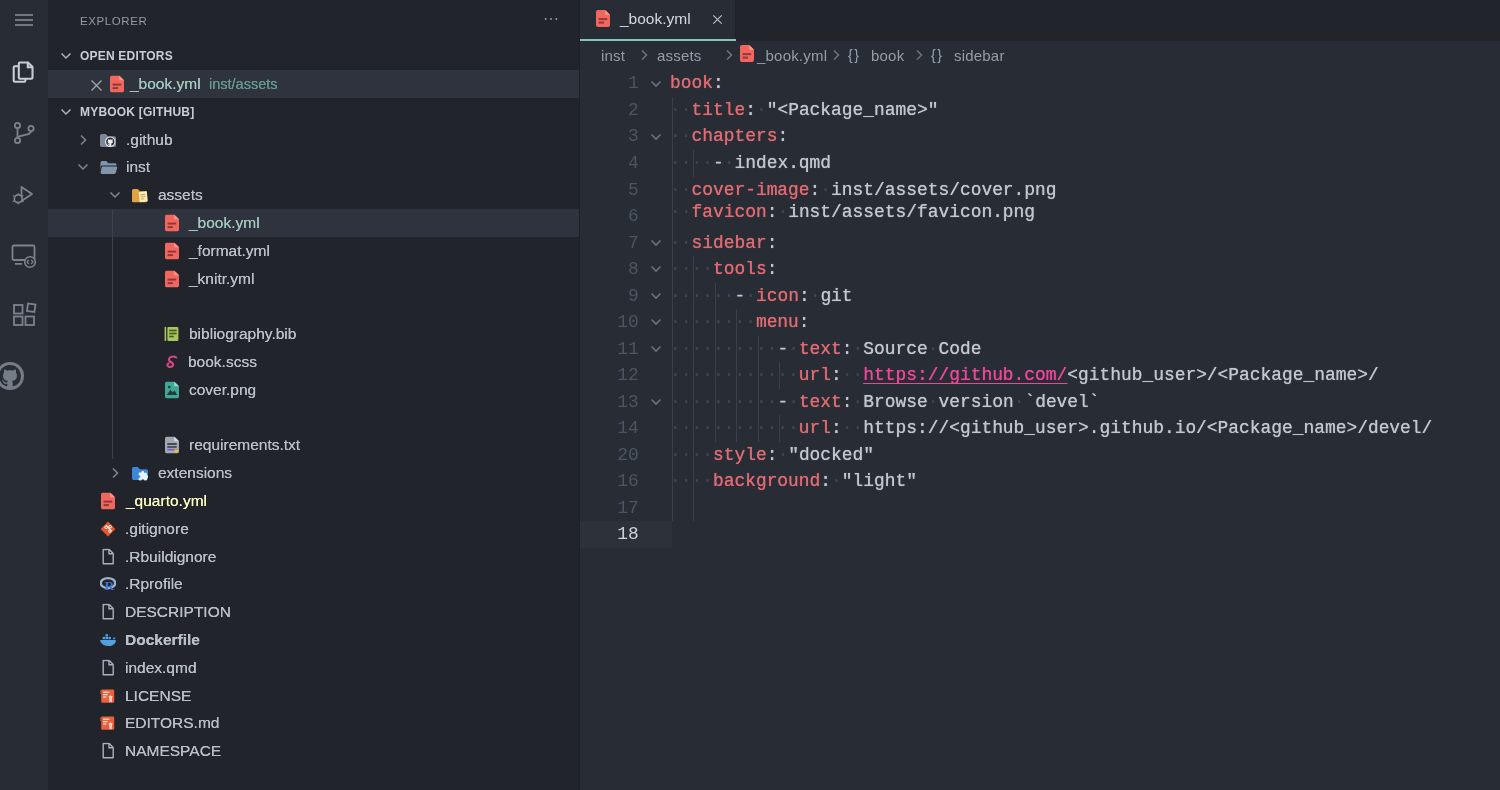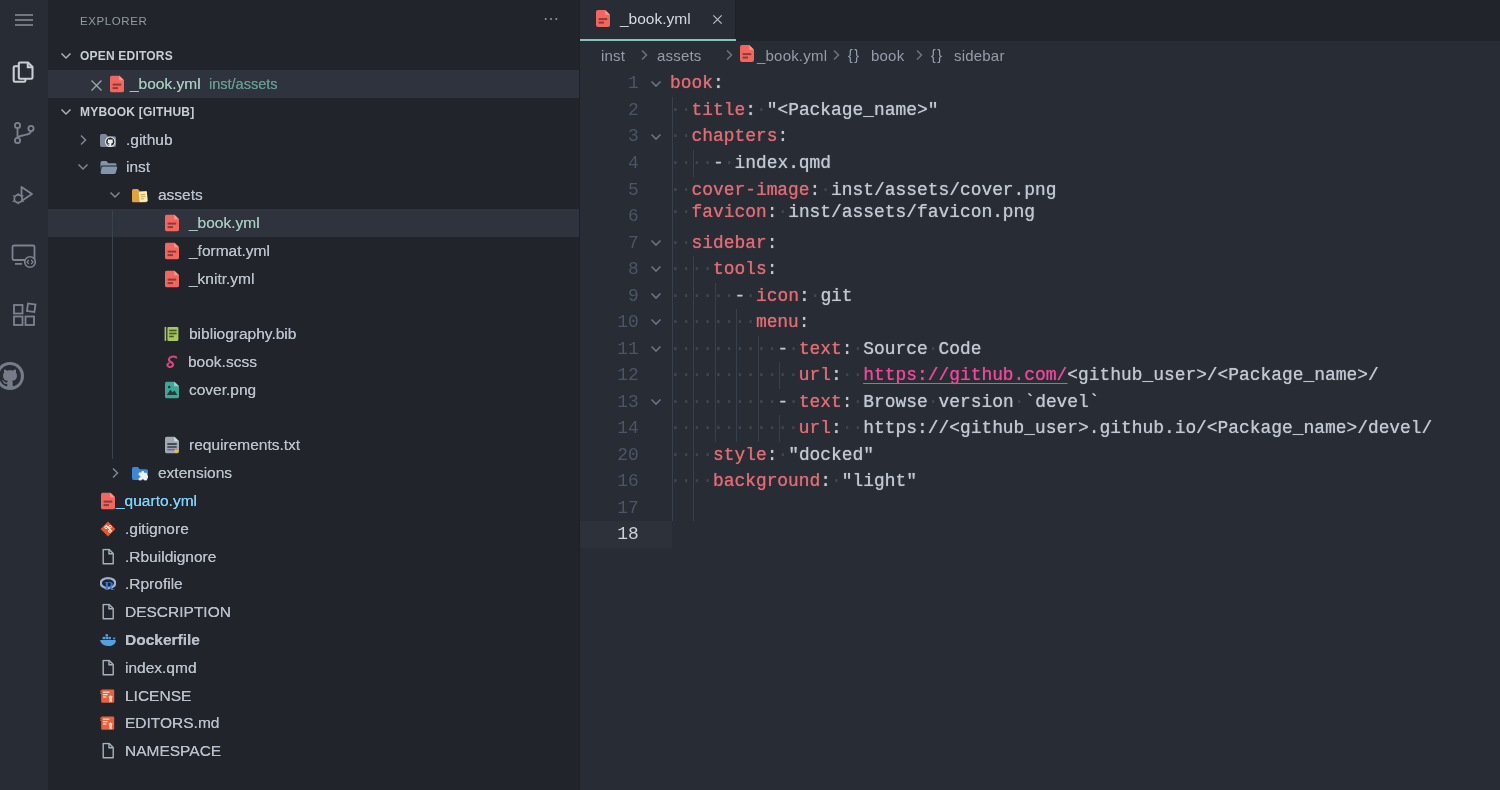--- a/index.html
+++ b/index.html
@@ -220,21 +220,21 @@
       </div>
 <div class="trow" style="top:487.2px;height:27.8px;">
         <span class="ticon" style="left:53px">
           <svg width="14" height="17" viewBox="0 0 14 17">
             <path d="M2 0h7.2L14 4.8V15a2 2 0 0 1-2 2H2a2 2 0 0 1-2-2V2a2 2 0 0 1 2-2z" fill="#f1675f"></path>
             <path d="M9.2 0 14 4.8H9.2z" fill="#f9958a"></path>
             <rect x="2.6" y="8.1" width="8.6" height="2" fill="#8e3a38"></rect>
             <rect x="2.6" y="11.6" width="5.4" height="2" fill="#8e3a38"></rect>
           </svg>
         </span>
-        <span class="tlbl" style="left:68px;color:#7dd3fc">_quarto.yml</span>
+        <span class="tlbl" style="left:78px;color:#fef9c3">_quarto.yml</span>
       </div>
 <div class="trow" style="top:515.0px;height:27.8px;">
         <span class="ticon" style="left:52px">
           <svg width="16" height="16" viewBox="0 0 16 16" style="">
             <path d="M8 0.6 15.4 8 8 15.4 0.6 8z" fill="#e8562d"></path>
             <path d="M6.1 4.5 11.5 9.9" stroke="#fff" stroke-width="1.1"></path>
             <circle cx="6.1" cy="6.3" r="1.3" fill="#e8562d" stroke="#fff" stroke-width="1"></circle>
             <circle cx="9.9" cy="10.1" r="1.3" fill="#e8562d" stroke="#fff" stroke-width="1"></circle>
             <circle cx="10.1" cy="5.7" r="1.3" fill="#e8562d" stroke="#fff" stroke-width="1"></circle>
           </svg>

